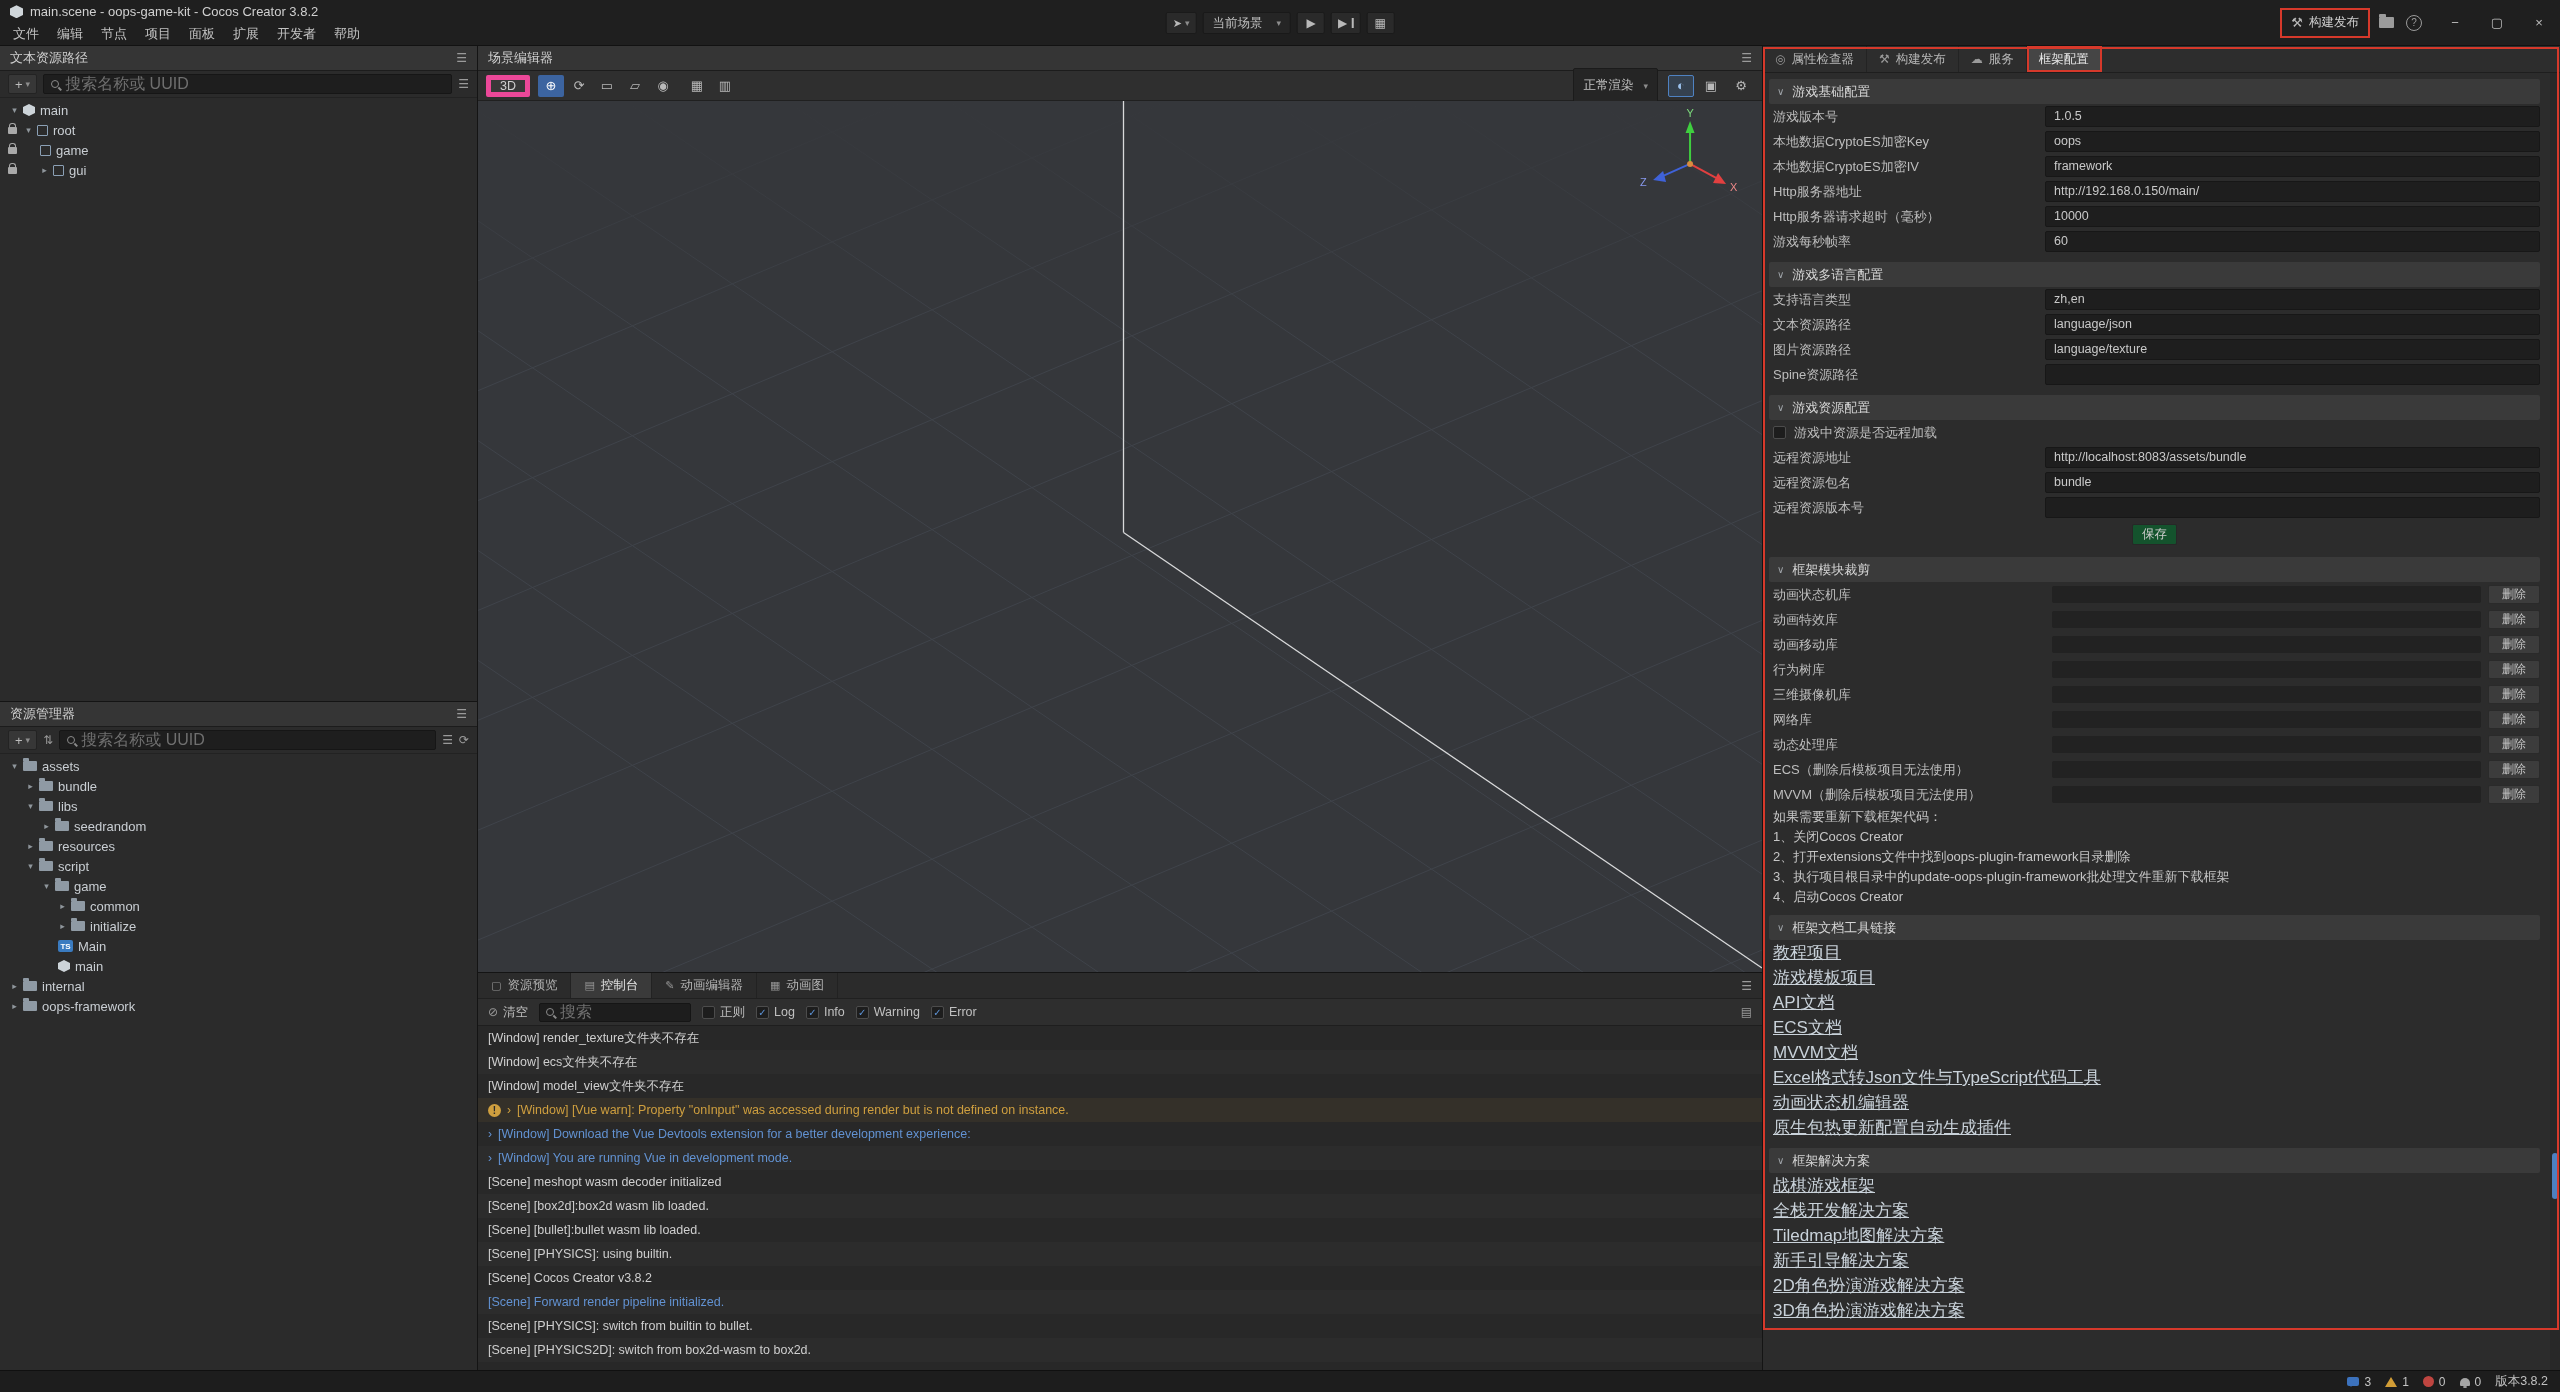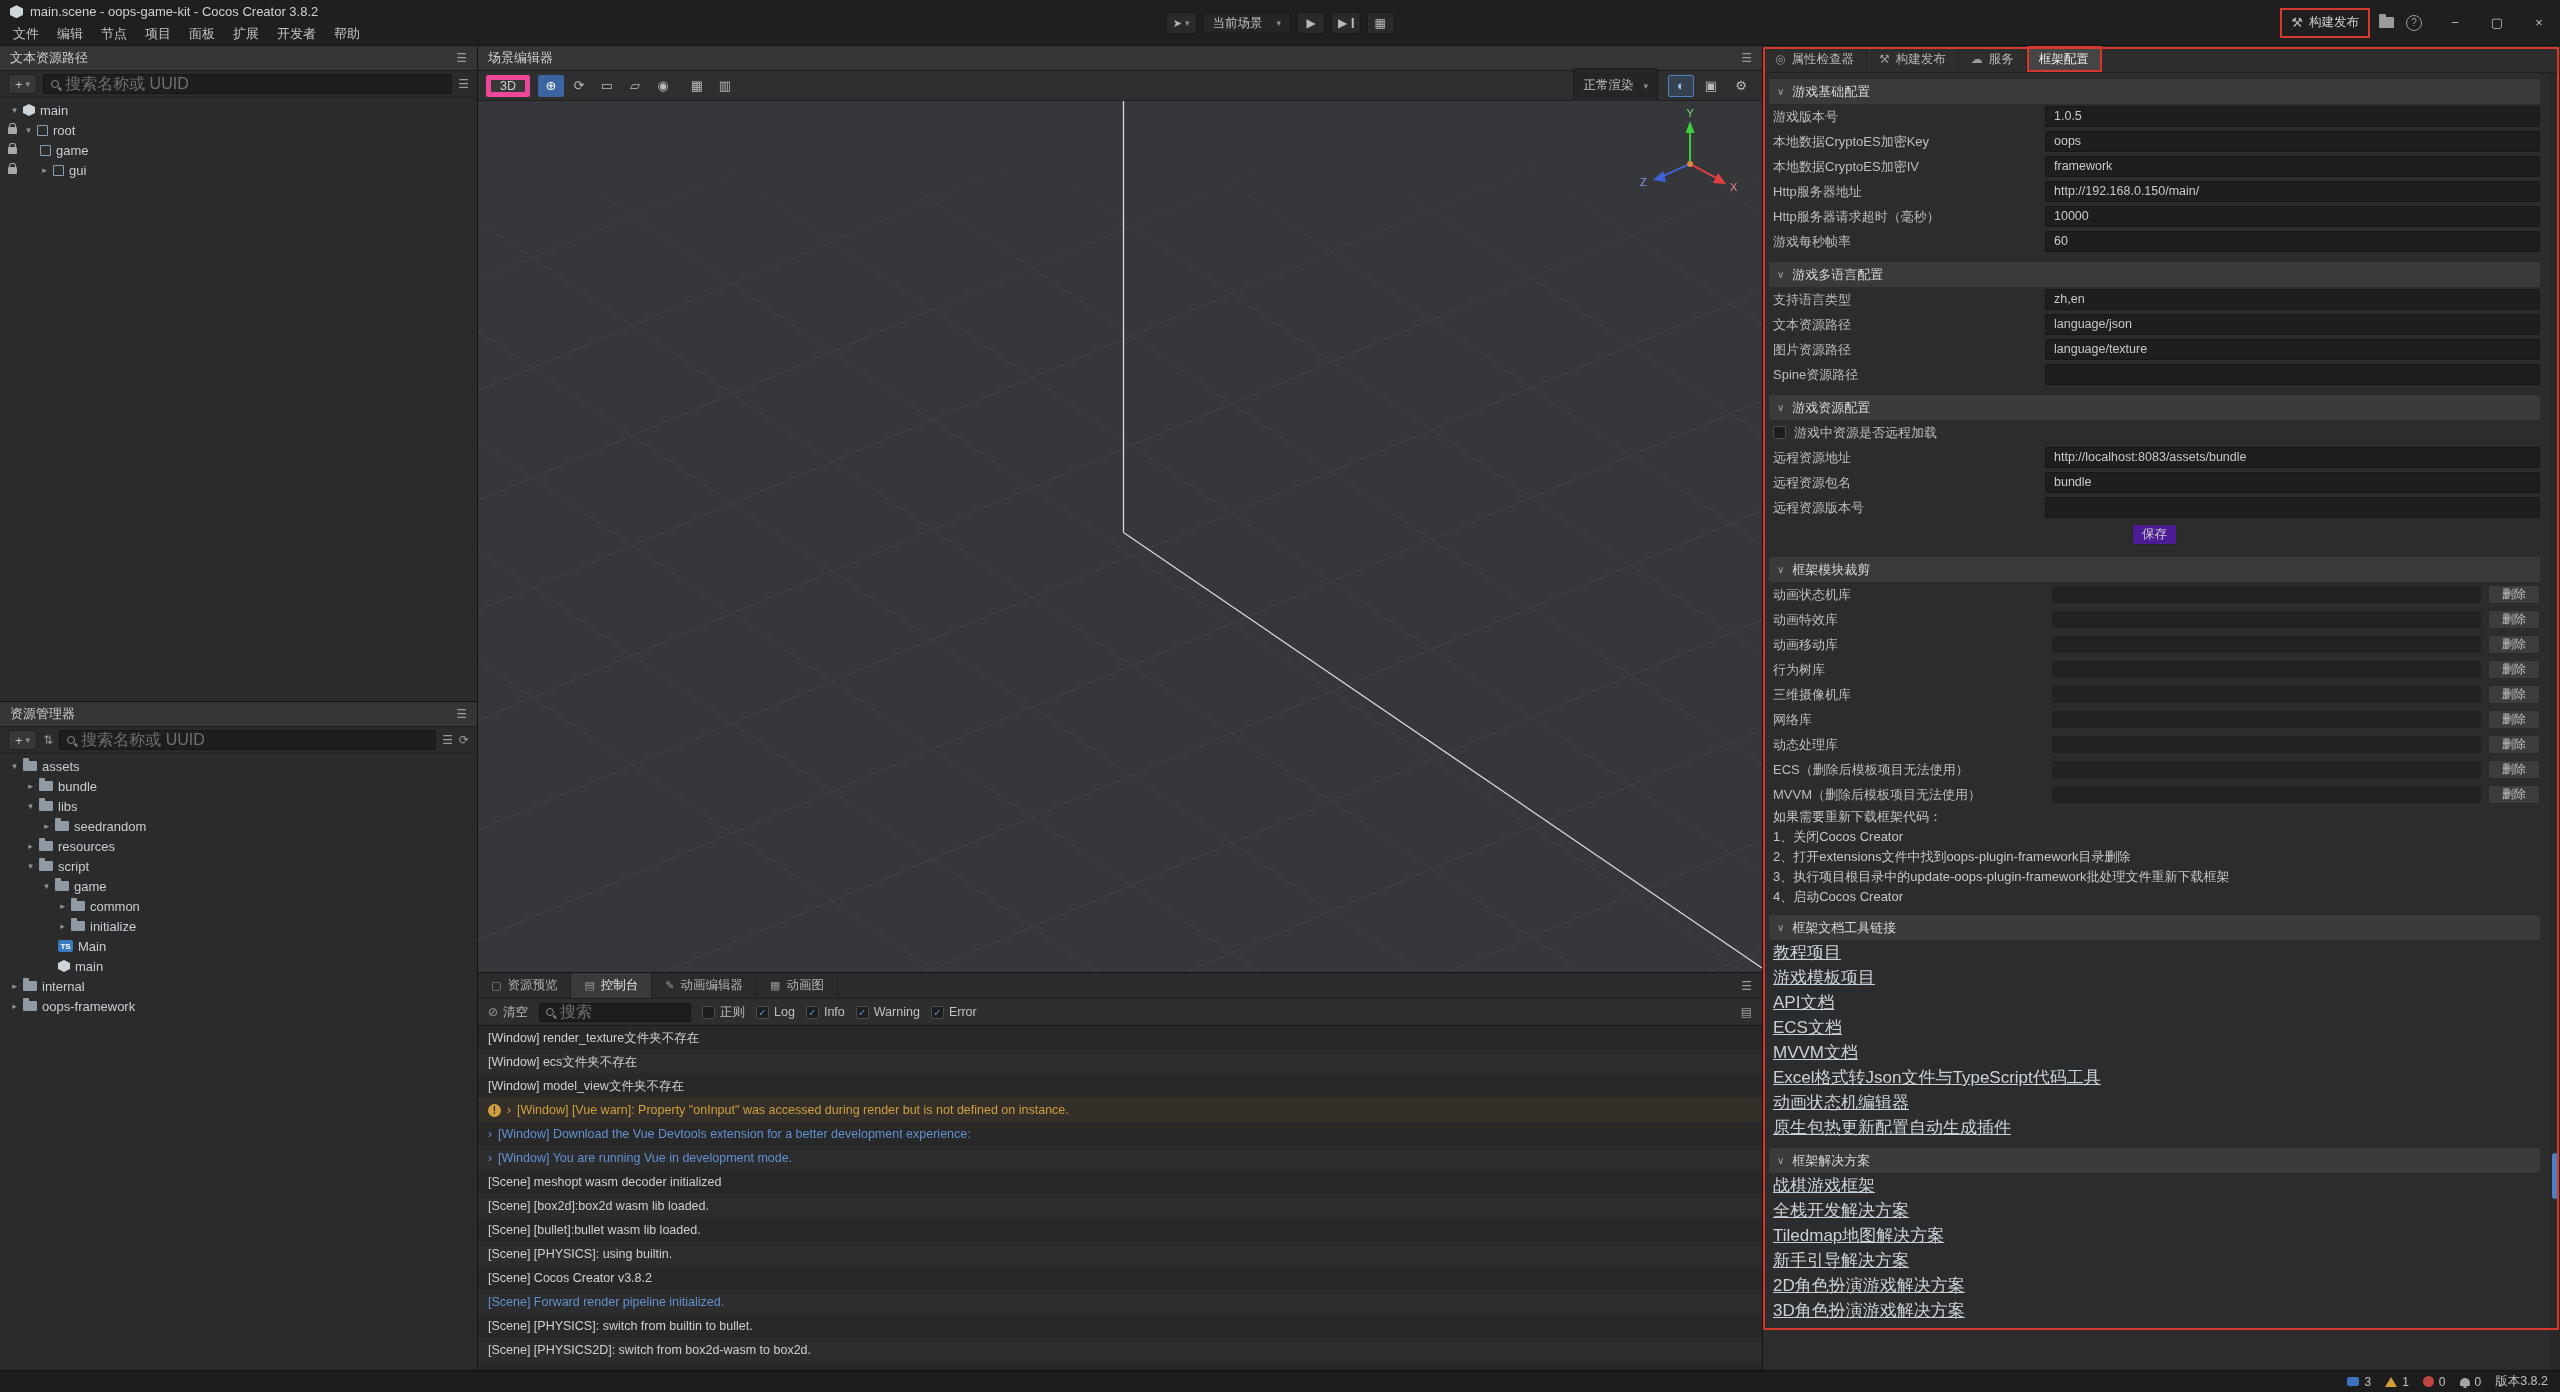--- a/index.html
+++ b/index.html
@@ -113,21 +113,21 @@
   .insp-content{flex:1;overflow:hidden;padding:6px 14px 0 0;}
   .group-header{height:25px;margin:8px 6px 0 6px;background:#3a3a3a;border-radius:2px;display:flex;align-items:center;gap:8px;padding:0 8px;color:#d6d6d6;font-size:13px;}
   .group-header:first-child{margin-top:0;}
   .chev{font-size:10px;color:#9fa4a9;}
   .field-row{height:25px;display:flex;align-items:center;padding:0 6px 0 10px;}
   .field-label{width:272px;flex:none;color:#bdbdbd;font-size:13px;white-space:nowrap;overflow:hidden;}
   .field-input{flex:1;height:21px;background:#1e1e1e;border:1px solid #171717;border-radius:2px;line-height:19px;padding:0 8px;color:#c9c9c9;font-size:12.5px;white-space:nowrap;overflow:hidden;}
   .check-row{height:25px;display:flex;align-items:center;gap:8px;padding:0 10px;}
   .check-label{color:#bdbdbd;font-size:13px;}
   .save-row{height:29px;display:flex;align-items:center;justify-content:center;}
-  .save-btn{min-width:42px;height:21px;background:#4c1d95;border:1px solid #272727;border-radius:2px;color:#cccccc;font-size:12.5px;display:inline-flex;align-items:center;justify-content:center;padding:0 9px;}
+  .save-btn{min-width:42px;height:21px;background:#14532d;border:1px solid #272727;border-radius:2px;color:#cccccc;font-size:12.5px;display:inline-flex;align-items:center;justify-content:center;padding:0 9px;}
   .module-row{height:25px;display:flex;align-items:center;gap:7px;padding:0 6px 0 10px;}
   .module-input{flex:1;height:17px;background:#222222;border-radius:2px;}
   .delete-btn{flex:none;width:52px;height:19px;background:#3c3c3c;border:1px solid #2a2a2a;border-radius:2px;color:#c5c5c5;font-size:12px;display:flex;align-items:center;justify-content:center;}
   .note-line{height:20px;line-height:20px;padding:0 10px;color:#c6c6c6;font-size:13px;white-space:nowrap;overflow:hidden;}
   .link-row{height:25px;display:flex;align-items:center;padding:0 10px;}
   .link{color:#c9d2da;text-decoration:underline;font-size:17px;white-space:nowrap;}
   .insp-scrollbar{position:absolute;top:27px;right:0;bottom:0;width:10px;background:#282828;}
   .insp-thumb{position:absolute;left:2px;right:2px;top:1080px;height:46px;background:#4d80c0;border-radius:3px;}
   .annotation-panel{position:absolute;top:1px;left:0;right:1px;height:1283px;border:2px solid #d6392b;pointer-events:none;z-index:20;}
 

